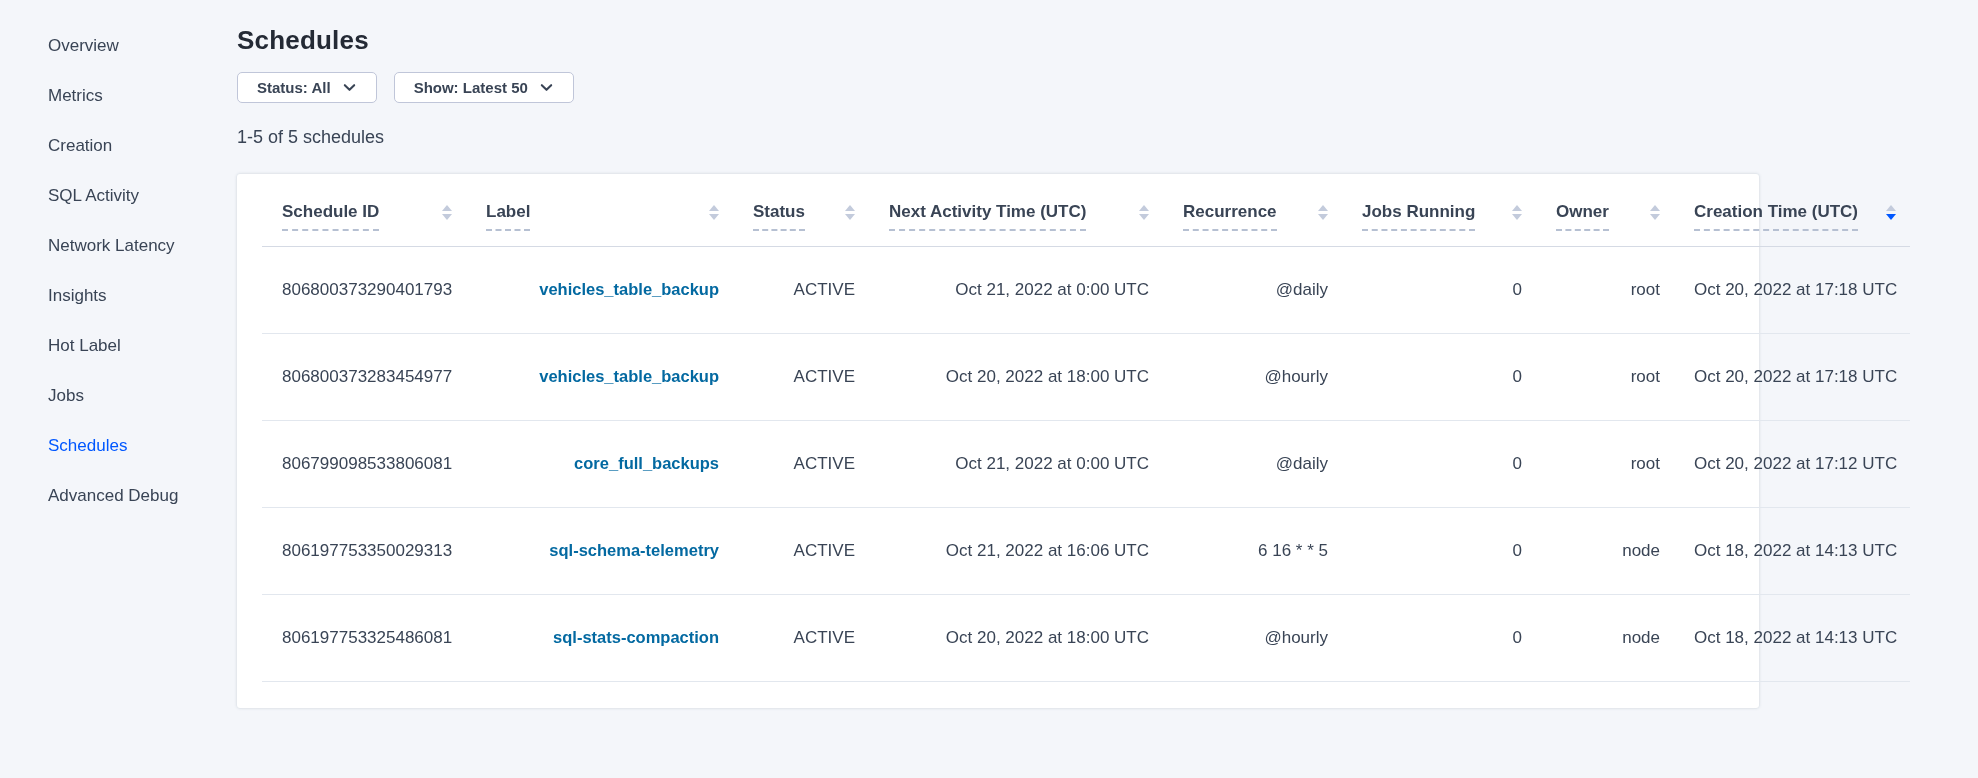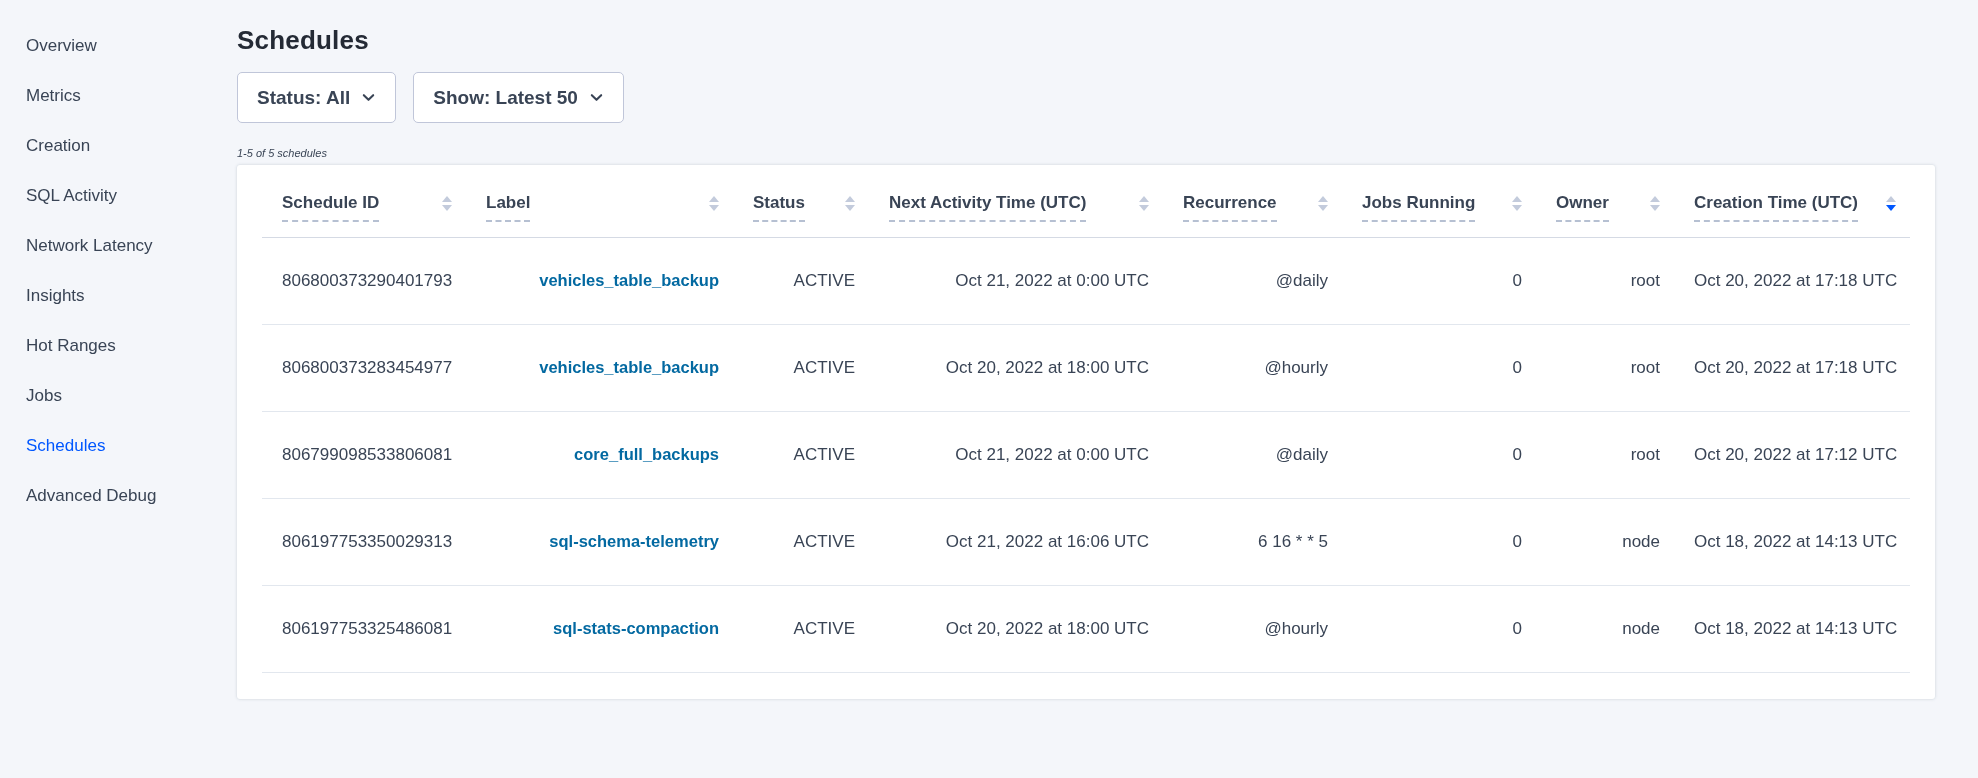--- a/index.html
+++ b/index.html
@@ -14,21 +14,21 @@
   
   .sidebar {
     width: 237px;
     flex: 0 0 237px;
     padding-top: 21px;
   }
   .nav-item {
     height: 50px;
     display: flex;
     align-items: center;
-    padding-left: 26px;
+    padding-left: 48px;
     font-size: 17px;
     color: #394455;
     cursor: pointer;
     white-space: nowrap;
   }
   .nav-item.active { color: #0057ff; }
 
   
   .main {
     flex: 1 1 auto;
@@ -40,46 +40,45 @@
     font-weight: bold;
     color: #242a35;
     letter-spacing: 0.2px;
   }
   .filters {
     margin-top: 16px;
     display: flex;
     gap: 17px;
   }
   .dropdown {
-    height: 51px;
+    height: 31px;
     background: #ffffff;
     border: 1px solid #c0c6d9;
     border-radius: 5px;
     display: inline-flex;
     align-items: center;
     padding: 0 19px;
-    font-size: 19px;
+    font-size: 15px;
     font-weight: bold;
     color: #394455;
     cursor: pointer;
   }
   .dropdown .chev { margin-left: 11px; display: inline-flex; }
 
   .results-count {
     margin-top: 24px;
-    margin-bottom: 6px;
-    font-size: 11px;
-    color: #394455;
-    font-style: italic;
+    margin-bottom: 26px;
+    font-size: 18px;
+    color: #394455;
   }
 
   
   .card {
     background: #ffffff;
-    width: 1698px;
+    width: 1522px;
     min-height: 533px;
     box-shadow: 0 0 3px rgba(67, 90, 111, 0.25);
     border-radius: 3px;
     padding: 0 25px 26px 25px;
   }
   table {
     width: 100%;
     border-collapse: collapse;
     table-layout: fixed;
   }
@@ -147,21 +146,21 @@
 </head>
 <body>
 
 <nav class="sidebar">
   <div class="nav-item">Overview</div>
   <div class="nav-item">Metrics</div>
   <div class="nav-item">Creation</div>
   <div class="nav-item">SQL Activity</div>
   <div class="nav-item">Network Latency</div>
   <div class="nav-item">Insights</div>
-  <div class="nav-item">Hot Ranges</div>
+  <div class="nav-item">Hot Label</div>
   <div class="nav-item">Jobs</div>
   <div class="nav-item active">Schedules</div>
   <div class="nav-item">Advanced Debug</div>
 </nav>
 
 <main class="main">
   <h1 class="page-title">Schedules</h1>
 
   <div class="filters">
     <div class="dropdown">

